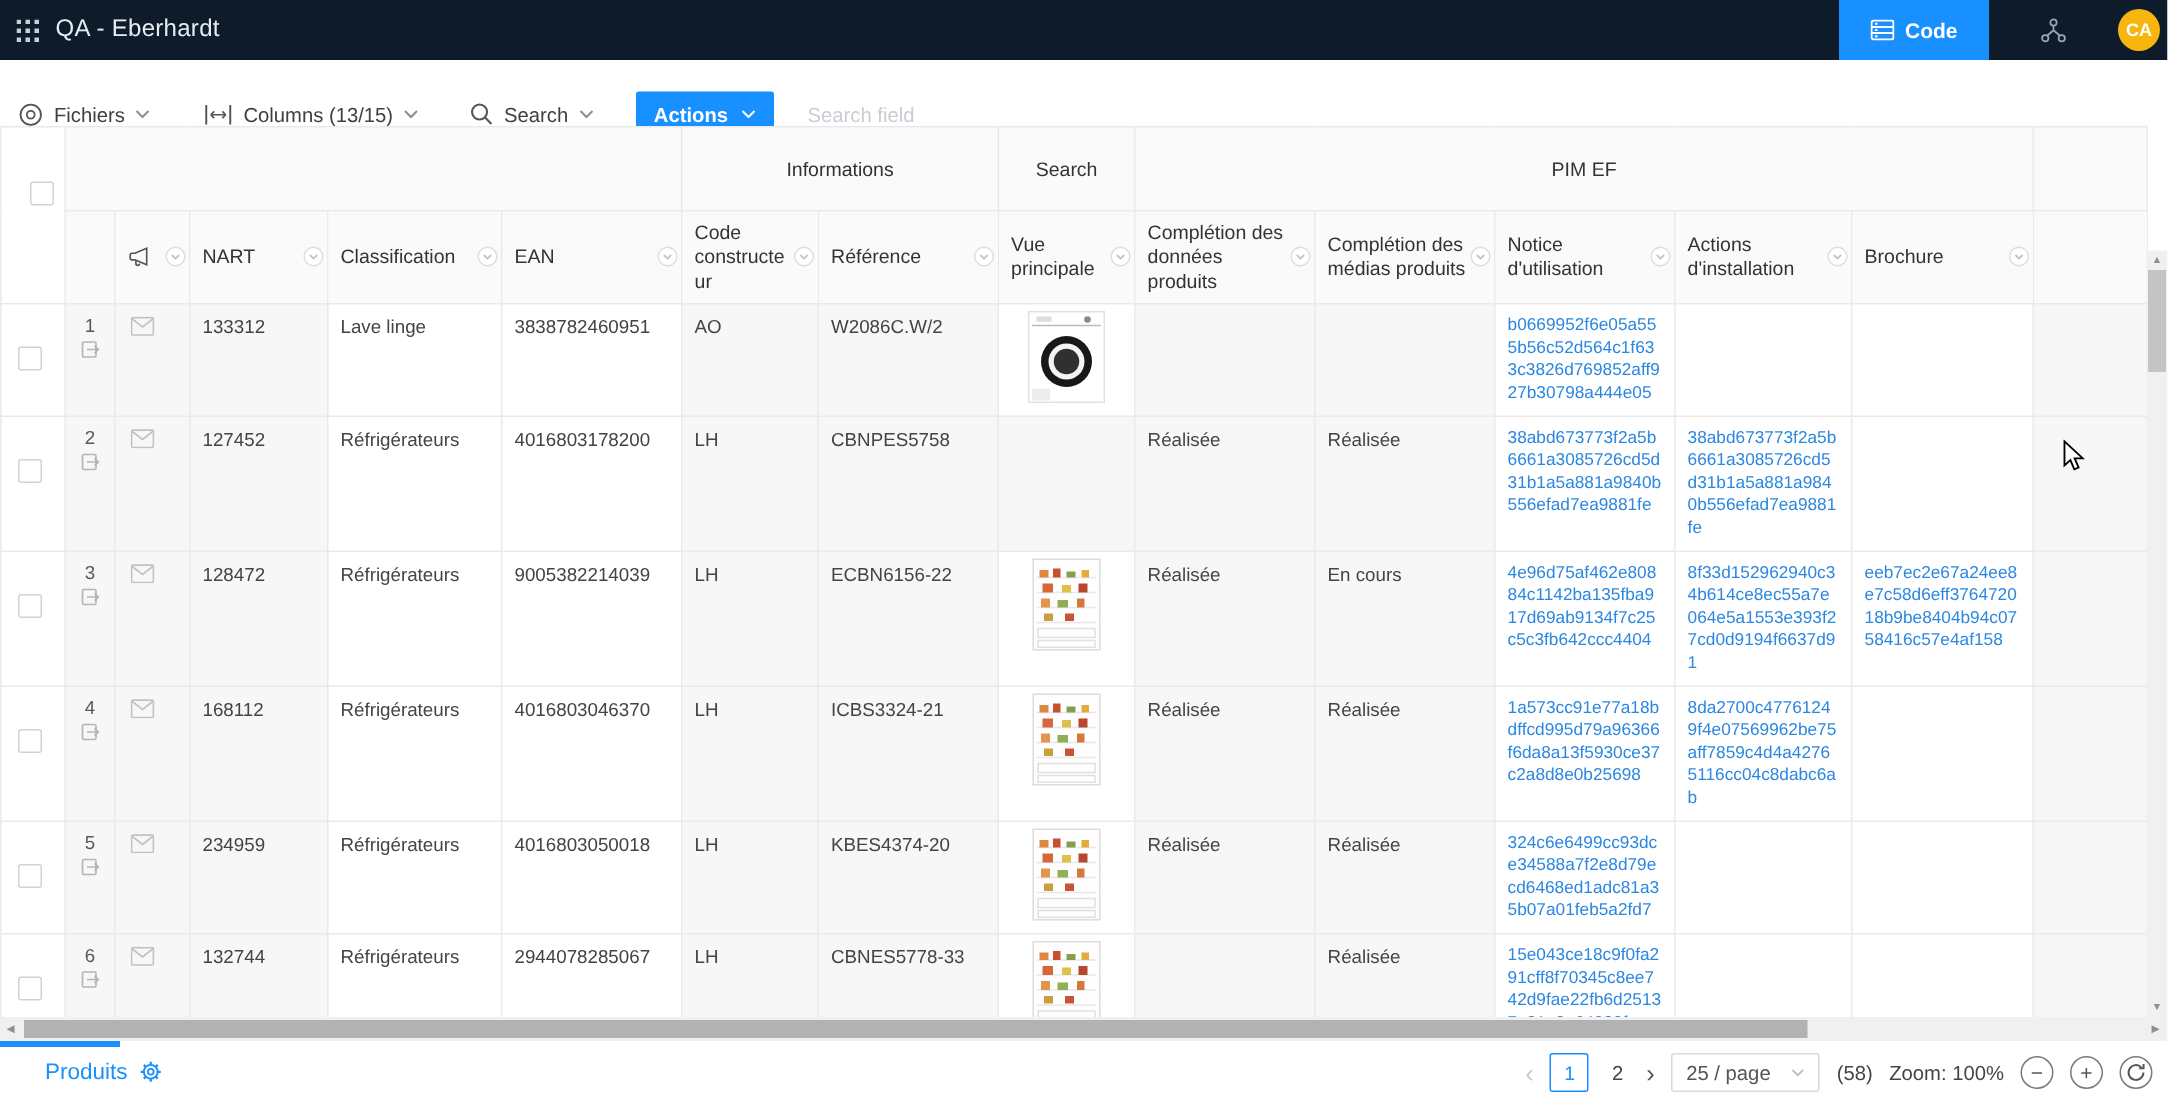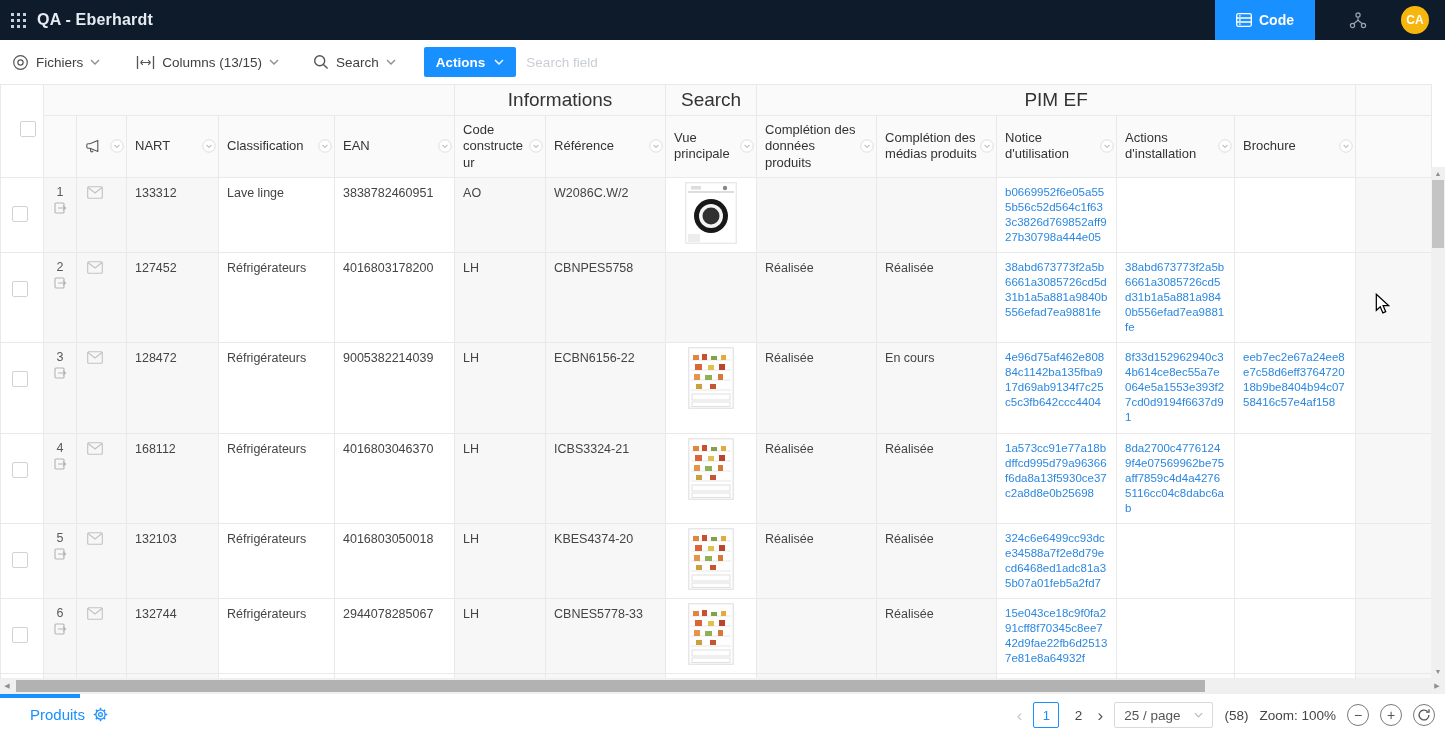--- a/index.html
+++ b/index.html
@@ -4,45 +4,45 @@
 <style>
 *{box-sizing:border-box;margin:0;padding:0}
 html,body{width:1445px;height:735px;overflow:hidden;background:#fff;
   font-family:"Liberation Sans","DejaVu Sans",sans-serif;position:relative}
 svg{display:block}
 
 
 .titlebar{position:absolute;top:0;left:0;width:1445px;height:40px;background:#0d1b2b;
   display:flex;align-items:center;color:#e9eef3}
 .appgrid{margin-left:11px;cursor:pointer}
-.tb-title{margin-left:11px;font-size:16px;font-weight:700;color:#e6ecf2;letter-spacing:.2px}
+.tb-title{margin-left:11px;font-size:16px;font-weight:400;color:#e6ecf2;letter-spacing:.2px}
 .tb-spacer{flex:1}
 .data-tab{height:40px;background:#1890ff;display:flex;align-items:center;gap:7px;
   padding:0 21px;color:#fff;font-weight:700;font-size:14px;cursor:pointer}
 .net-btn{margin:0 34px;cursor:pointer}
 .avatar{width:28px;height:28px;border-radius:50%;background:#f6b60d;display:flex;
   align-items:center;justify-content:center;font-size:12px;font-weight:700;color:#fff;
-  margin-right:16px;cursor:pointer}
-
-
-.toolbar{position:absolute;top:40px;left:0;width:1445px;height:44px;background:#fff;
+  margin-right:5px;cursor:pointer}
+
+
+.toolbar{position:absolute;top:54px;left:0;width:1445px;height:44px;background:#fff;
   display:flex;align-items:center;font-size:13.5px;color:#404040}
 .tbi{display:flex;align-items:center;gap:7px;cursor:pointer}
 .m1{margin-left:12px}.m2{margin-left:36px}.m3{margin-left:34px}.m4{margin-left:28px}
 .actions{background:#1890ff;color:#fff;border:none;border-radius:2px;height:30px;
   padding:0 12px;display:flex;align-items:center;gap:9px;font-size:13.5px;font-weight:600;cursor:pointer}
-.search-input{border:none;outline:none;font-size:13.5px;width:230px;color:#333;margin-left:10px}
+.search-input{border:none;outline:none;font-size:13.5px;width:230px;color:#333;margin-left:22px}
 .search-input::placeholder{color:#c9ced4}
 
 
 .gridwrap{position:absolute;top:84px;left:0;width:1445px;height:594px;overflow:hidden;background:#fff}
 table{border-collapse:collapse;table-layout:fixed;width:1431px}
 th,td{border:1px solid #e9e9e9}
-.g-cell{height:28px;background:#fafafa;font-size:19px;font-weight:400;color:#333;
-  text-align:center;padding:4px 8px}
+.g-cell{height:28px;background:#fafafa;font-size:13px;font-weight:400;color:#333;
+  text-align:center;padding:20px 8px}
 .h-cell{height:55px;background:#fafafa;font-size:13px;font-weight:400;color:#333;
   text-align:left;vertical-align:middle;padding:6px 17px 6px 8px;position:relative;
   overflow-wrap:anywhere;line-height:1.25}
 .fchev{position:absolute;right:2px;top:50%;transform:translateY(-50%);display:flex;cursor:pointer}
 .th-select{background:#fff;vertical-align:top;padding:36px 0 0 11px}
 .cb{display:inline-block;width:16px;height:16px;border:1px solid #d2d2d2;border-radius:2px;
   background:#fff;cursor:pointer}
 tbody td{height:72px;vertical-align:top;background:#f7f7f7;font-size:12.5px;color:#444;
   padding:7px 8px;line-height:1.3}
 td.white{background:#fff}
@@ -452,21 +452,21 @@
             <div class="rnum">5</div>
             <svg width="13" height="12" viewBox="0 0 13 12">
               <rect x="1" y="1" width="9" height="10" rx="1" fill="none" stroke="#b5b5b5" stroke-width="1.1"></rect>
               <path d="M4 6h7.3M9 3.6L11.6 6 9 8.4" fill="none" stroke="#b5b5b5" stroke-width="1.1"></path>
             </svg>
           </td>
           <td class="td-mail"><span><svg width="16" height="13" viewBox="0 0 16 13">
                 <rect x="0.7" y="0.7" width="14.6" height="11.6" rx="1" fill="none" stroke="#c2c2c2" stroke-width="1.1"></rect>
                 <path d="M1 1.5L8 7l7-5.5" fill="none" stroke="#c2c2c2" stroke-width="1.1"></path>
               </svg></span></td>
-          <td class="td-cell"><span>132103</span></td>
+          <td class="td-cell"><span>234959</span></td>
           <td class="td-cell white"><span>Réfrigérateurs</span></td>
           <td class="td-cell white"><span>4016803050018</span></td>
           <td class="td-cell"><span>LH</span></td>
           <td class="td-cell"><span>KBES4374-20</span></td>
           <td class="td-image white">
             <svg width="46" height="62" viewBox="0 0 46 62">
               <rect x="0.8" y="0.8" width="44.4" height="60.4" fill="#fefefe" stroke="#dcdcdc"></rect>
               <path d="M3 13h40M3 23h40M3 33h40M3 43h40" stroke="#e8e8e8"></path>
               <rect x="5" y="8" width="6" height="5" fill="#e0873f"></rect>
               <rect x="14" y="7" width="5" height="6" fill="#c8502f"></rect>

